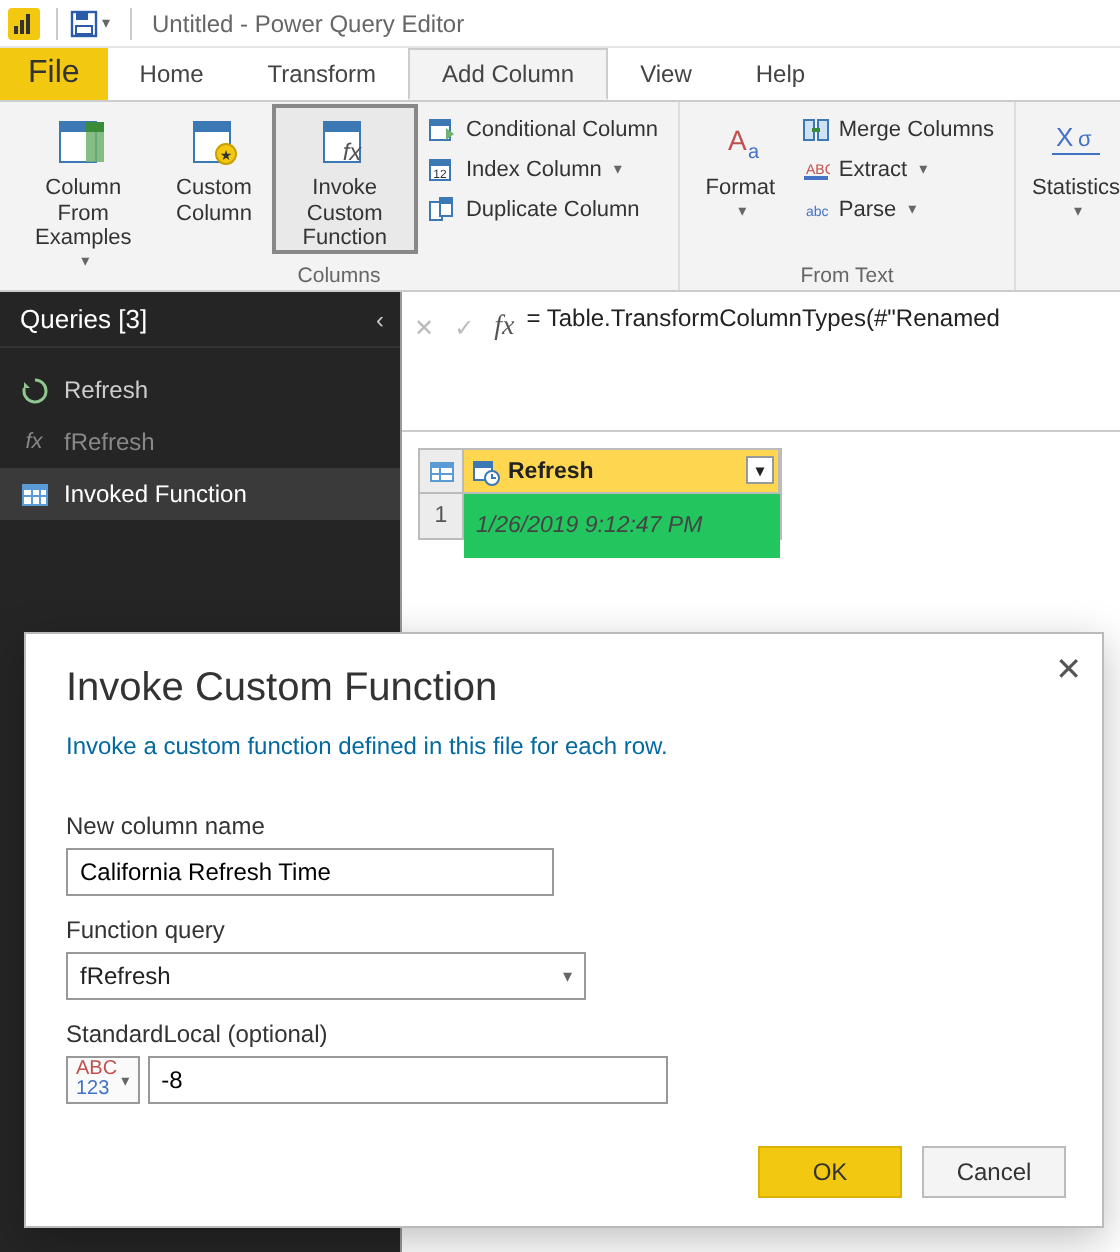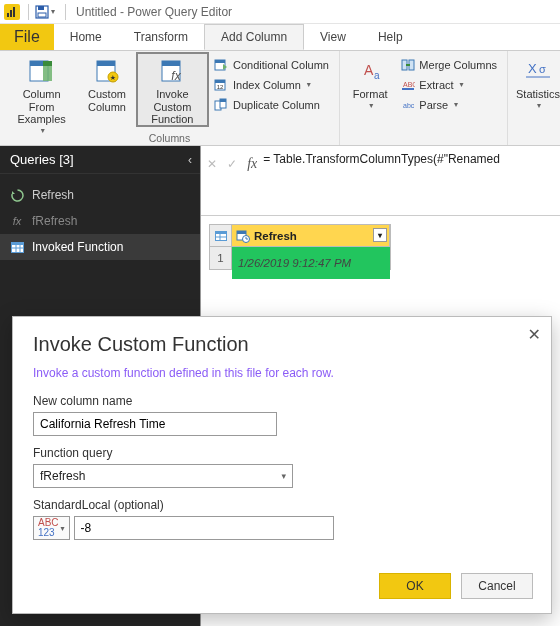--- a/index.html
+++ b/index.html
@@ -50,21 +50,21 @@
   .grid .corner { width:22px; border-right:1px solid #bbb; background:#ececec; display:flex; align-items:center; justify-content:center;}
   .grid .colhead { flex:1; background:#ffd64f; display:flex; align-items:center; padding:0 4px; gap:4px; border-right:1px solid #bbb; position:relative; font-weight:bold;}
   .grid .colhead .dd { position:absolute; right:2px; top:3px; width:14px; height:14px; border:1px solid #999; background:#fff; display:flex; align-items:center; justify-content:center; font-size:8px;}
   .grid .grow { display:flex; height:22px; background:#fff;}
   .grid .rownum { width:22px; border-right:1px solid #bbb; background:#ececec; display:flex; align-items:center; justify-content:center; color:#555;}
   .grid .cell { flex:1; padding:16px 6px; display:flex; align-items:center; font-style:italic; color:#444; background:#22c55e;}
   
   .dialog { position:absolute; left:12px; right:8px; bottom:12px; height:298px; background:#fff; border:1px solid #bbb; box-shadow:0 6px 20px rgba(0,0,0,0.25); padding:16px 20px 14px 20px;}
   .dialog .close { position:absolute; top:8px; right:10px; font-size:16px; color:#555;}
   .dialog h2 { margin:0 0 10px 0; font-weight:400; font-size:20px; color:#333;}
-  .dialog .desc { font-size:12px; color:#8b5cf6; margin-bottom:14px;}
+  .dialog .desc { font-size:12px; color:#0369a1; margin-bottom:26px;}
   .dialog label.fld { display:block; font-size:12px; color:#333; margin-bottom:4px;}
   .dialog .txt { width:244px; height:24px; border:1px solid #999; padding:2px 6px; font-size:12px; background:#fff;}
   .dialog .combo { width:260px; height:24px; border:1px solid #999; padding:2px 6px; font-size:12px; display:flex; align-items:center; justify-content:space-between; background:#fff;}
   .dialog .inline { display:flex; gap:4px; align-items:center;}
   .dialog .typebox { height:24px; border:1px solid #999; padding:0 4px; display:flex; align-items:center; gap:2px; font-size:10px; background:#fafafa;}
   .dialog .btnrow { position:absolute; right:18px; bottom:14px; display:flex; gap:10px;}
   .dialog button { min-width:72px; height:26px; border:1px solid #bbb; background:#f4f4f4; font-size:12px; color:#333;}
   .dialog button.primary { background:#f2c811; border-color:#d9b300;}
   
   svg { display:block; }
@@ -213,20 +213,21 @@
           <span class="sicon">
               <svg width="14" height="14" viewBox="0 0 14 14">
                 <text x="2" y="10" font-size="7" fill="#4472c4">abc</text>
               </svg>
             </span>
           <span>Parse</span>
           <span class="chev">▾</span>
         </div>
       </div>
     </div>
+    <div class="grouplabel">From Text</div>
   </div>
 
   <div class="rgroup" style="width:50px; border-right:none;">
     <div class="btns">
       <div class="bigbtn" style="width:48px;">
         <span class="bicon">
           <svg width="28" height="24" viewBox="0 0 28 24">
               <text x="4" y="14" font-size="13" fill="#4472c4">Χ</text>
               <text x="15" y="14" font-size="11" fill="#4472c4">σ</text>
               <line x1="2" y1="18" x2="26" y2="18" stroke="#4472c4"></line>

